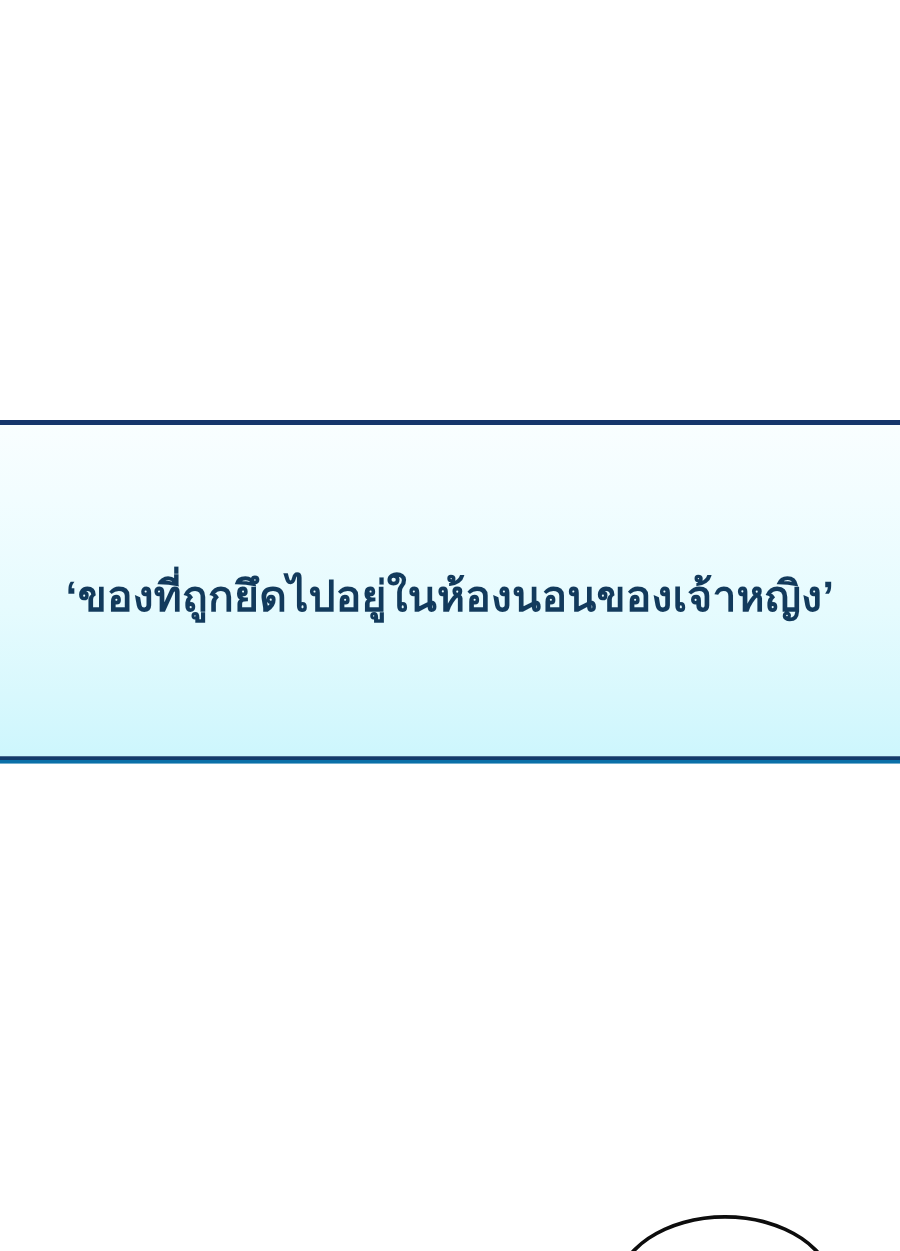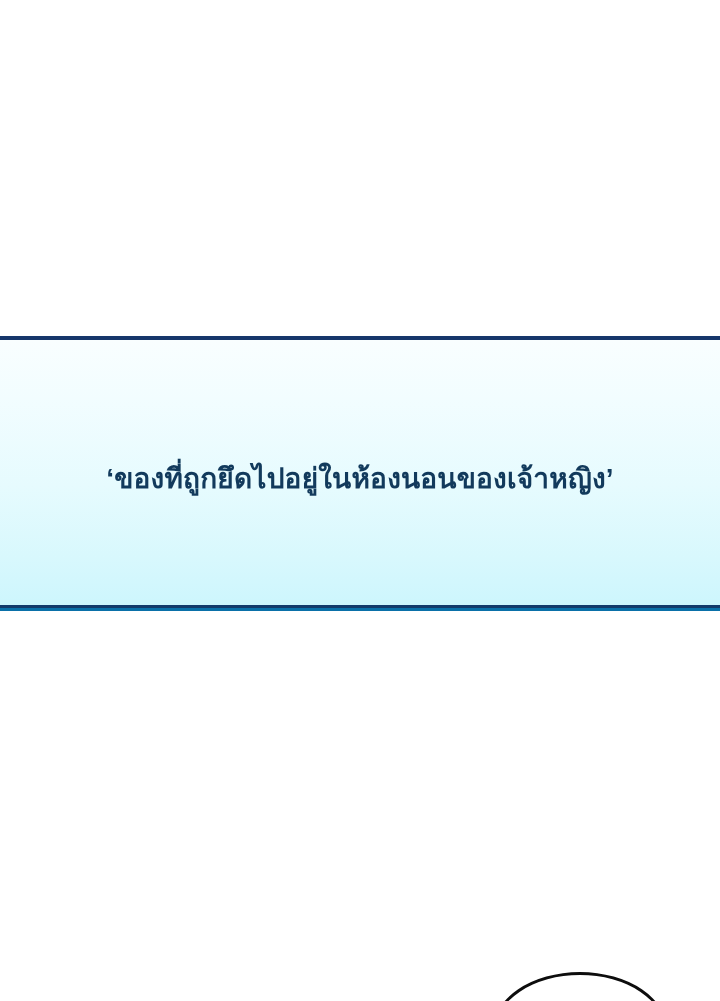--- a/index.html
+++ b/index.html
@@ -57,21 +57,21 @@
     height: 3px;
     background: #0a70a8;
   }
 
   .narration-text {
     position: relative;
     display: block;
     width: 100%;
     text-align: center;
     color: #123a5c;
-    font-size: 28px;
+    font-size: 34px;
     line-height: 1.35;
     font-weight: 700;
     letter-spacing: 0.2px;
     white-space: nowrap;
     transform: translateY(6px);
   }
 
   
   .gutter-bottom {
     position: absolute;

